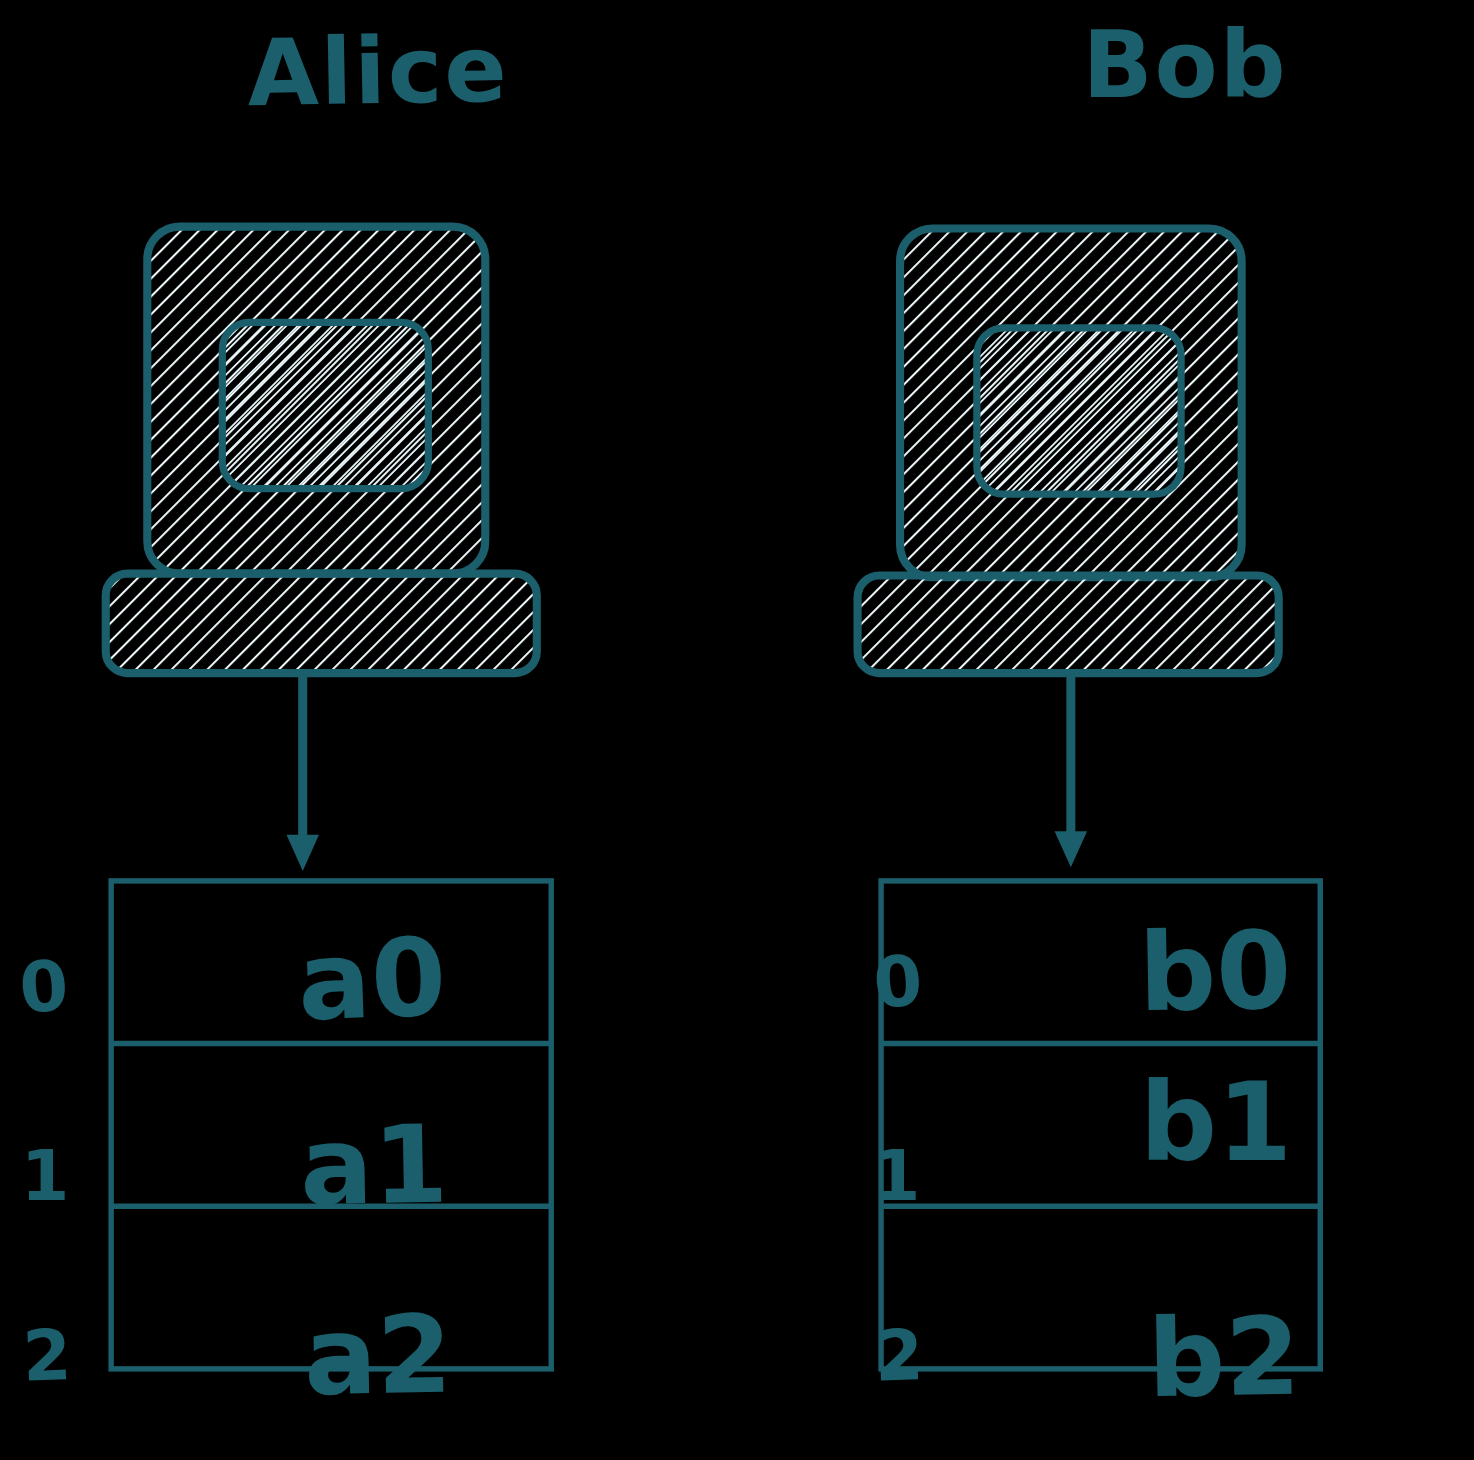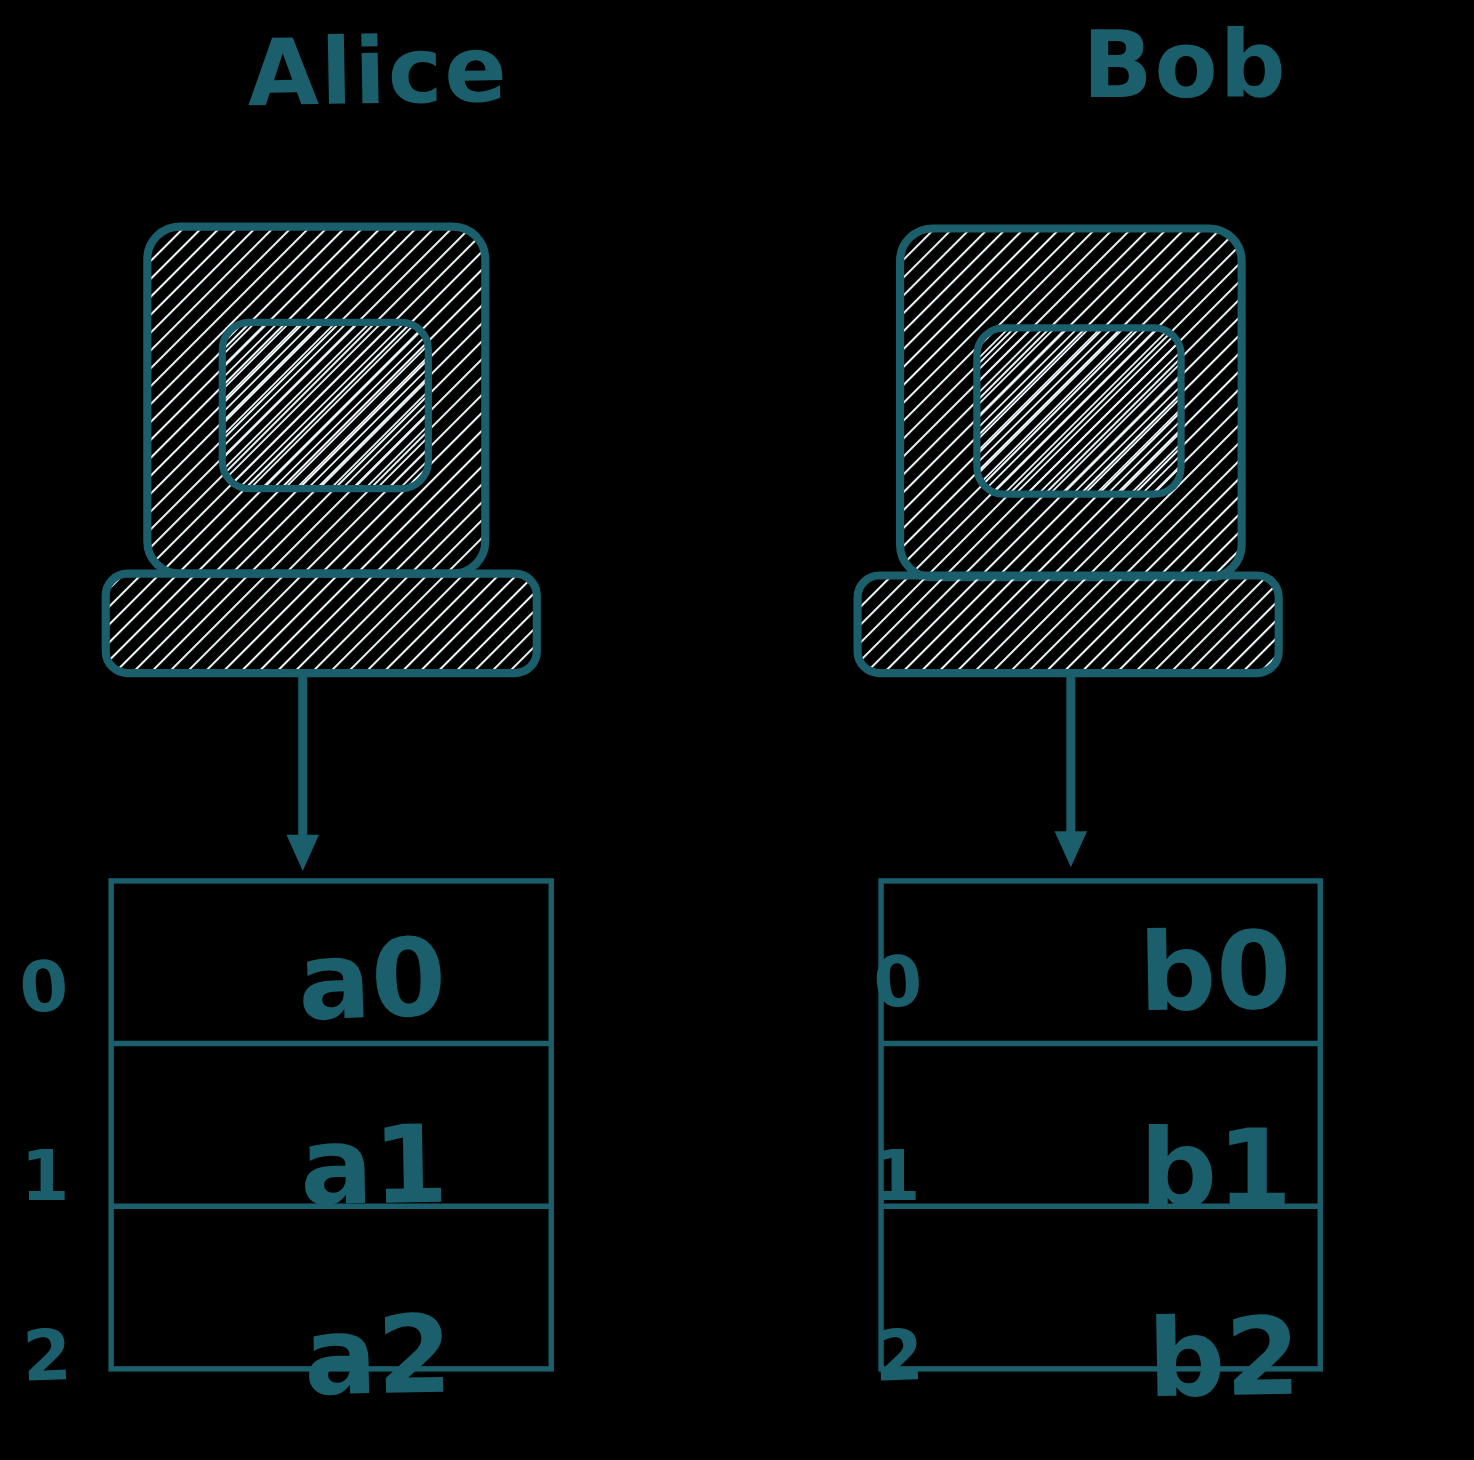--- a/index.html
+++ b/index.html
@@ -95,16 +95,16 @@
   <div class="txt cell-value" style="left:374px; top:1166px; --rot:-1deg">a1</div>
   <div class="txt cell-value" style="left:378px; top:1356px; --rot:-1deg">a2</div>
 
   <div class="txt title" style="left:1176px; top:66px;margin-left:9px;">Bob</div>
 
   <div class="txt row-label" style="left:898px; top:982px; --rot:-4deg">0</div>
   <div class="txt row-label" style="left:896px; top:1176px;">1</div>
   <div class="txt row-label" style="left:899px; top:1356px; --rot:-2deg">2</div>
 
   <div class="txt cell-value" style="left:1215px; top:972px; --rot:-1deg">b0</div>
-  <div class="txt cell-value" style="left:1216px; top:1170px;">b1</div>
+  <div class="txt cell-value" style="left:1216px; top:1123px;">b1</div>
   <div class="txt cell-value" style="left:1224px; top:1358px; --rot:-1deg">b2</div>
 
 </div>
 
 </body></html>

